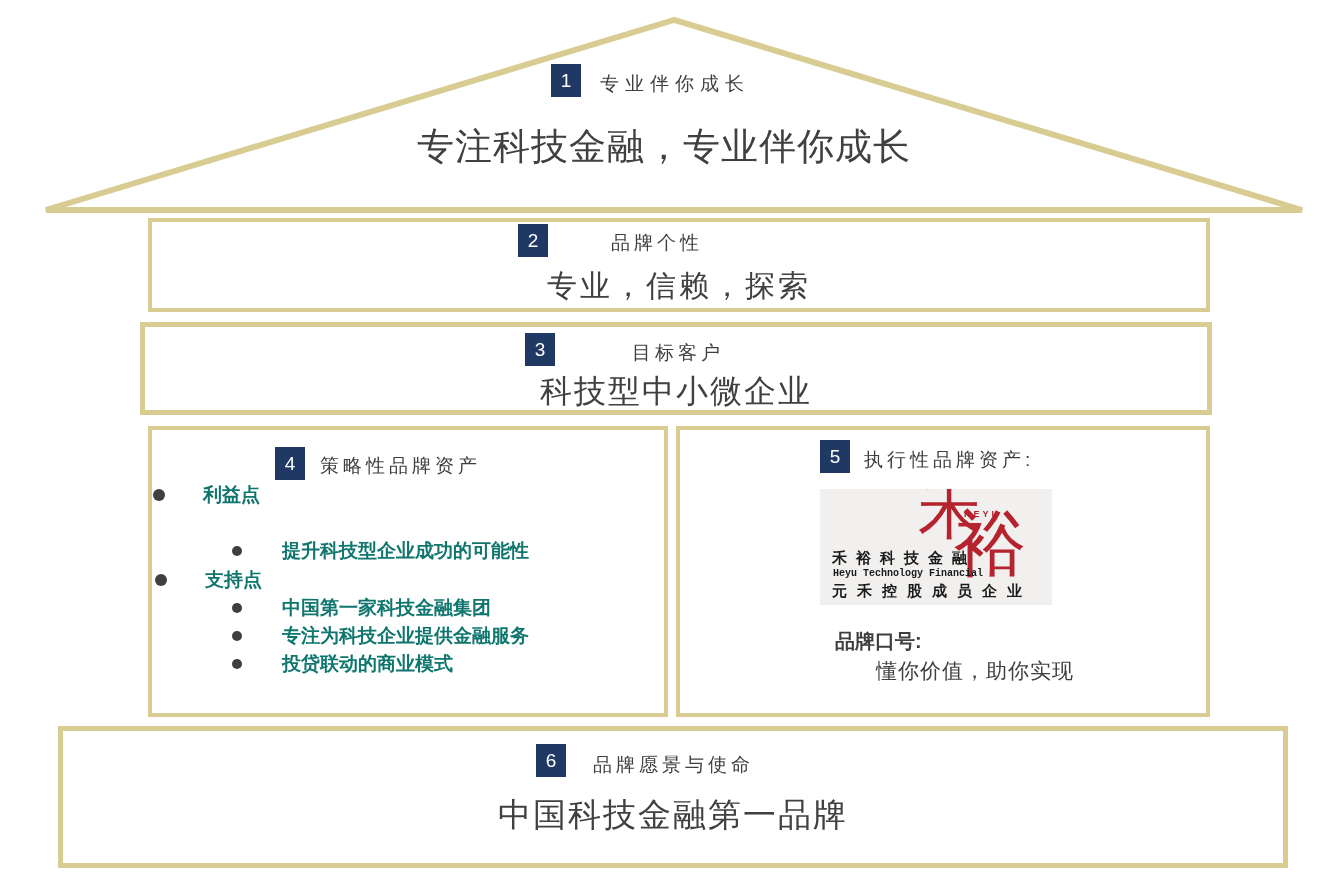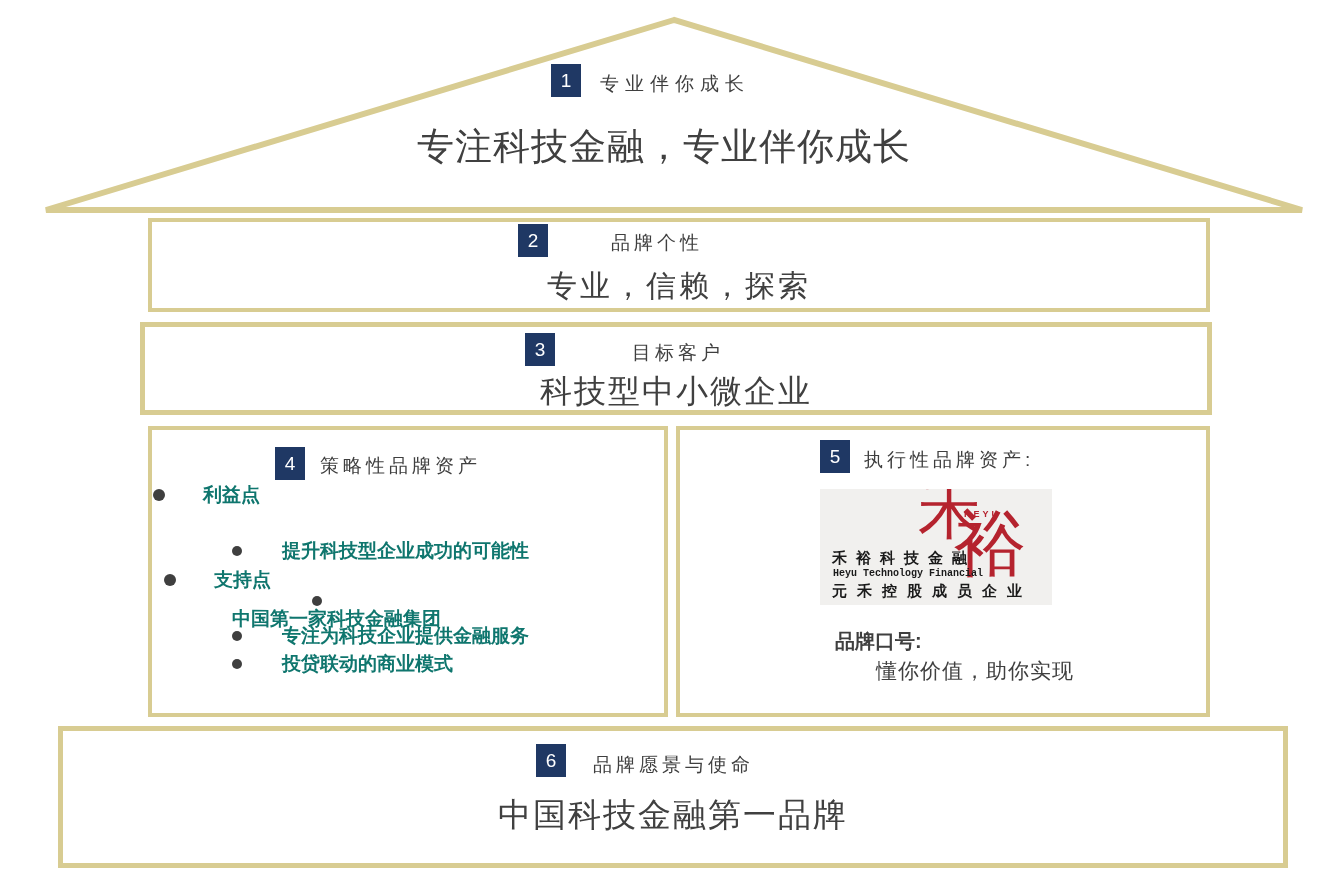--- a/index.html
+++ b/index.html
@@ -91,25 +91,25 @@
     <div class="sec-label" style="left:168px;top:23px;">策略性品牌资产</div>
 
     <div class="li" style="left:1px;top:53px;">
       <span class="dot dot-l1"></span>
       <span>利益点</span>
     </div>
     <div class="li" style="left:80px;top:109px;">
       <span class="dot dot-l2"></span>
       <span>提升科技型企业成功的可能性</span>
     </div>
-    <div class="li" style="left:12px;top:138px;align-items:center;">
+    <div class="li" style="left:3px;top:138px;align-items:center;">
       <span class="dot dot-l1"></span>
       <span>支持点</span>
     </div>
-    <div class="li" style="left:80px;top:166px;flex-direction:column;">
+    <div class="li" style="left:80px;top:166px;">
       <span class="dot dot-l2"></span>
       <span>中国第一家科技金融集团</span>
     </div>
     <div class="li" style="left:80px;top:222px;">
       <span class="dot dot-l2"></span>
       <span>投贷联动的商业模式</span>
     </div>
     <div class="li" style="left:80px;top:194px;">
       <span class="dot dot-l2"></span>
       <span>专注为科技企业提供金融服务</span>

